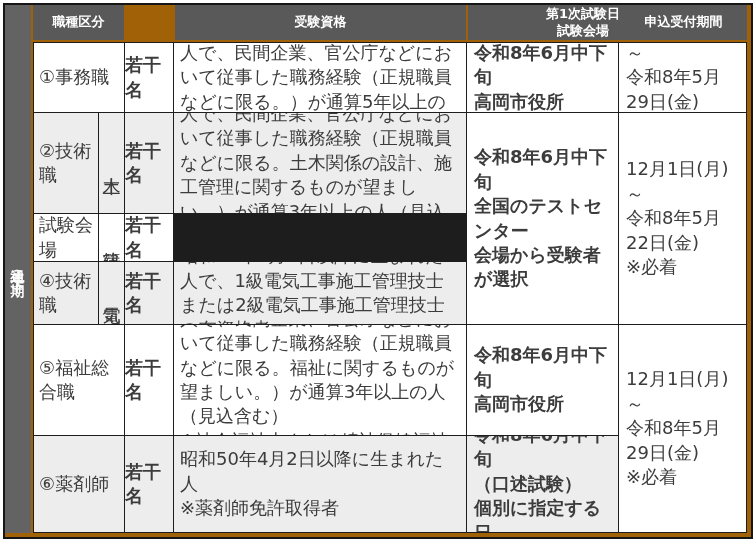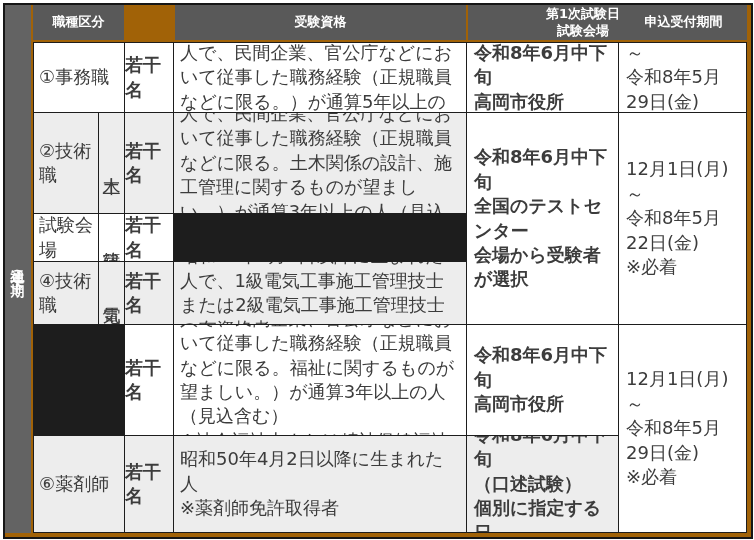--- a/index.html
+++ b/index.html
@@ -104,20 +104,21 @@
     <div class="cell count alt" style="grid-area:4/3/5/4">若干名</div>
     <div class="cell qual alt" style="grid-area:4/4/5/5">昭和55年4月2日以降に生まれた人で、1級電気工事施工管理技士または2級電気工事施工管理技士の有資格者</div>
 
     <div class="cell exam" style="grid-area:2/5/5/6">令和8年6月中下旬
 全国のテストセンター
 会場から受験者が選択</div>
     <div class="cell apply" style="grid-area:2/6/5/7">12月1日(月)～
 令和8年5月22日(金)
 ※必着</div>
 
+    <div class="cell cat" style="grid-area:5/1/6/3">⑤福祉総合職</div>
     <div class="cell count" style="grid-area:5/3/6/4">若干名</div>
     <div class="cell qual" style="grid-area:5/4/6/5">昭和60年4月2日以降に生まれた人で、民間企業、官公庁などにおいて従事した職務経験（正規職員などに限る。福祉に関するものが望ましい。）が通算3年以上の人（見込含む）
 ※社会福祉士または精神保健福祉士の有資格者</div>
     <div class="cell exam" style="grid-area:5/5/6/6">令和8年6月中下旬
 高岡市役所</div>
 
     <div class="cell cat alt" style="grid-area:6/1/7/3">⑥薬剤師</div>
     <div class="cell count alt" style="grid-area:6/3/7/4">若干名</div>
     <div class="cell qual alt" style="grid-area:6/4/7/5">昭和50年4月2日以降に生まれた人
 ※薬剤師免許取得者</div>

